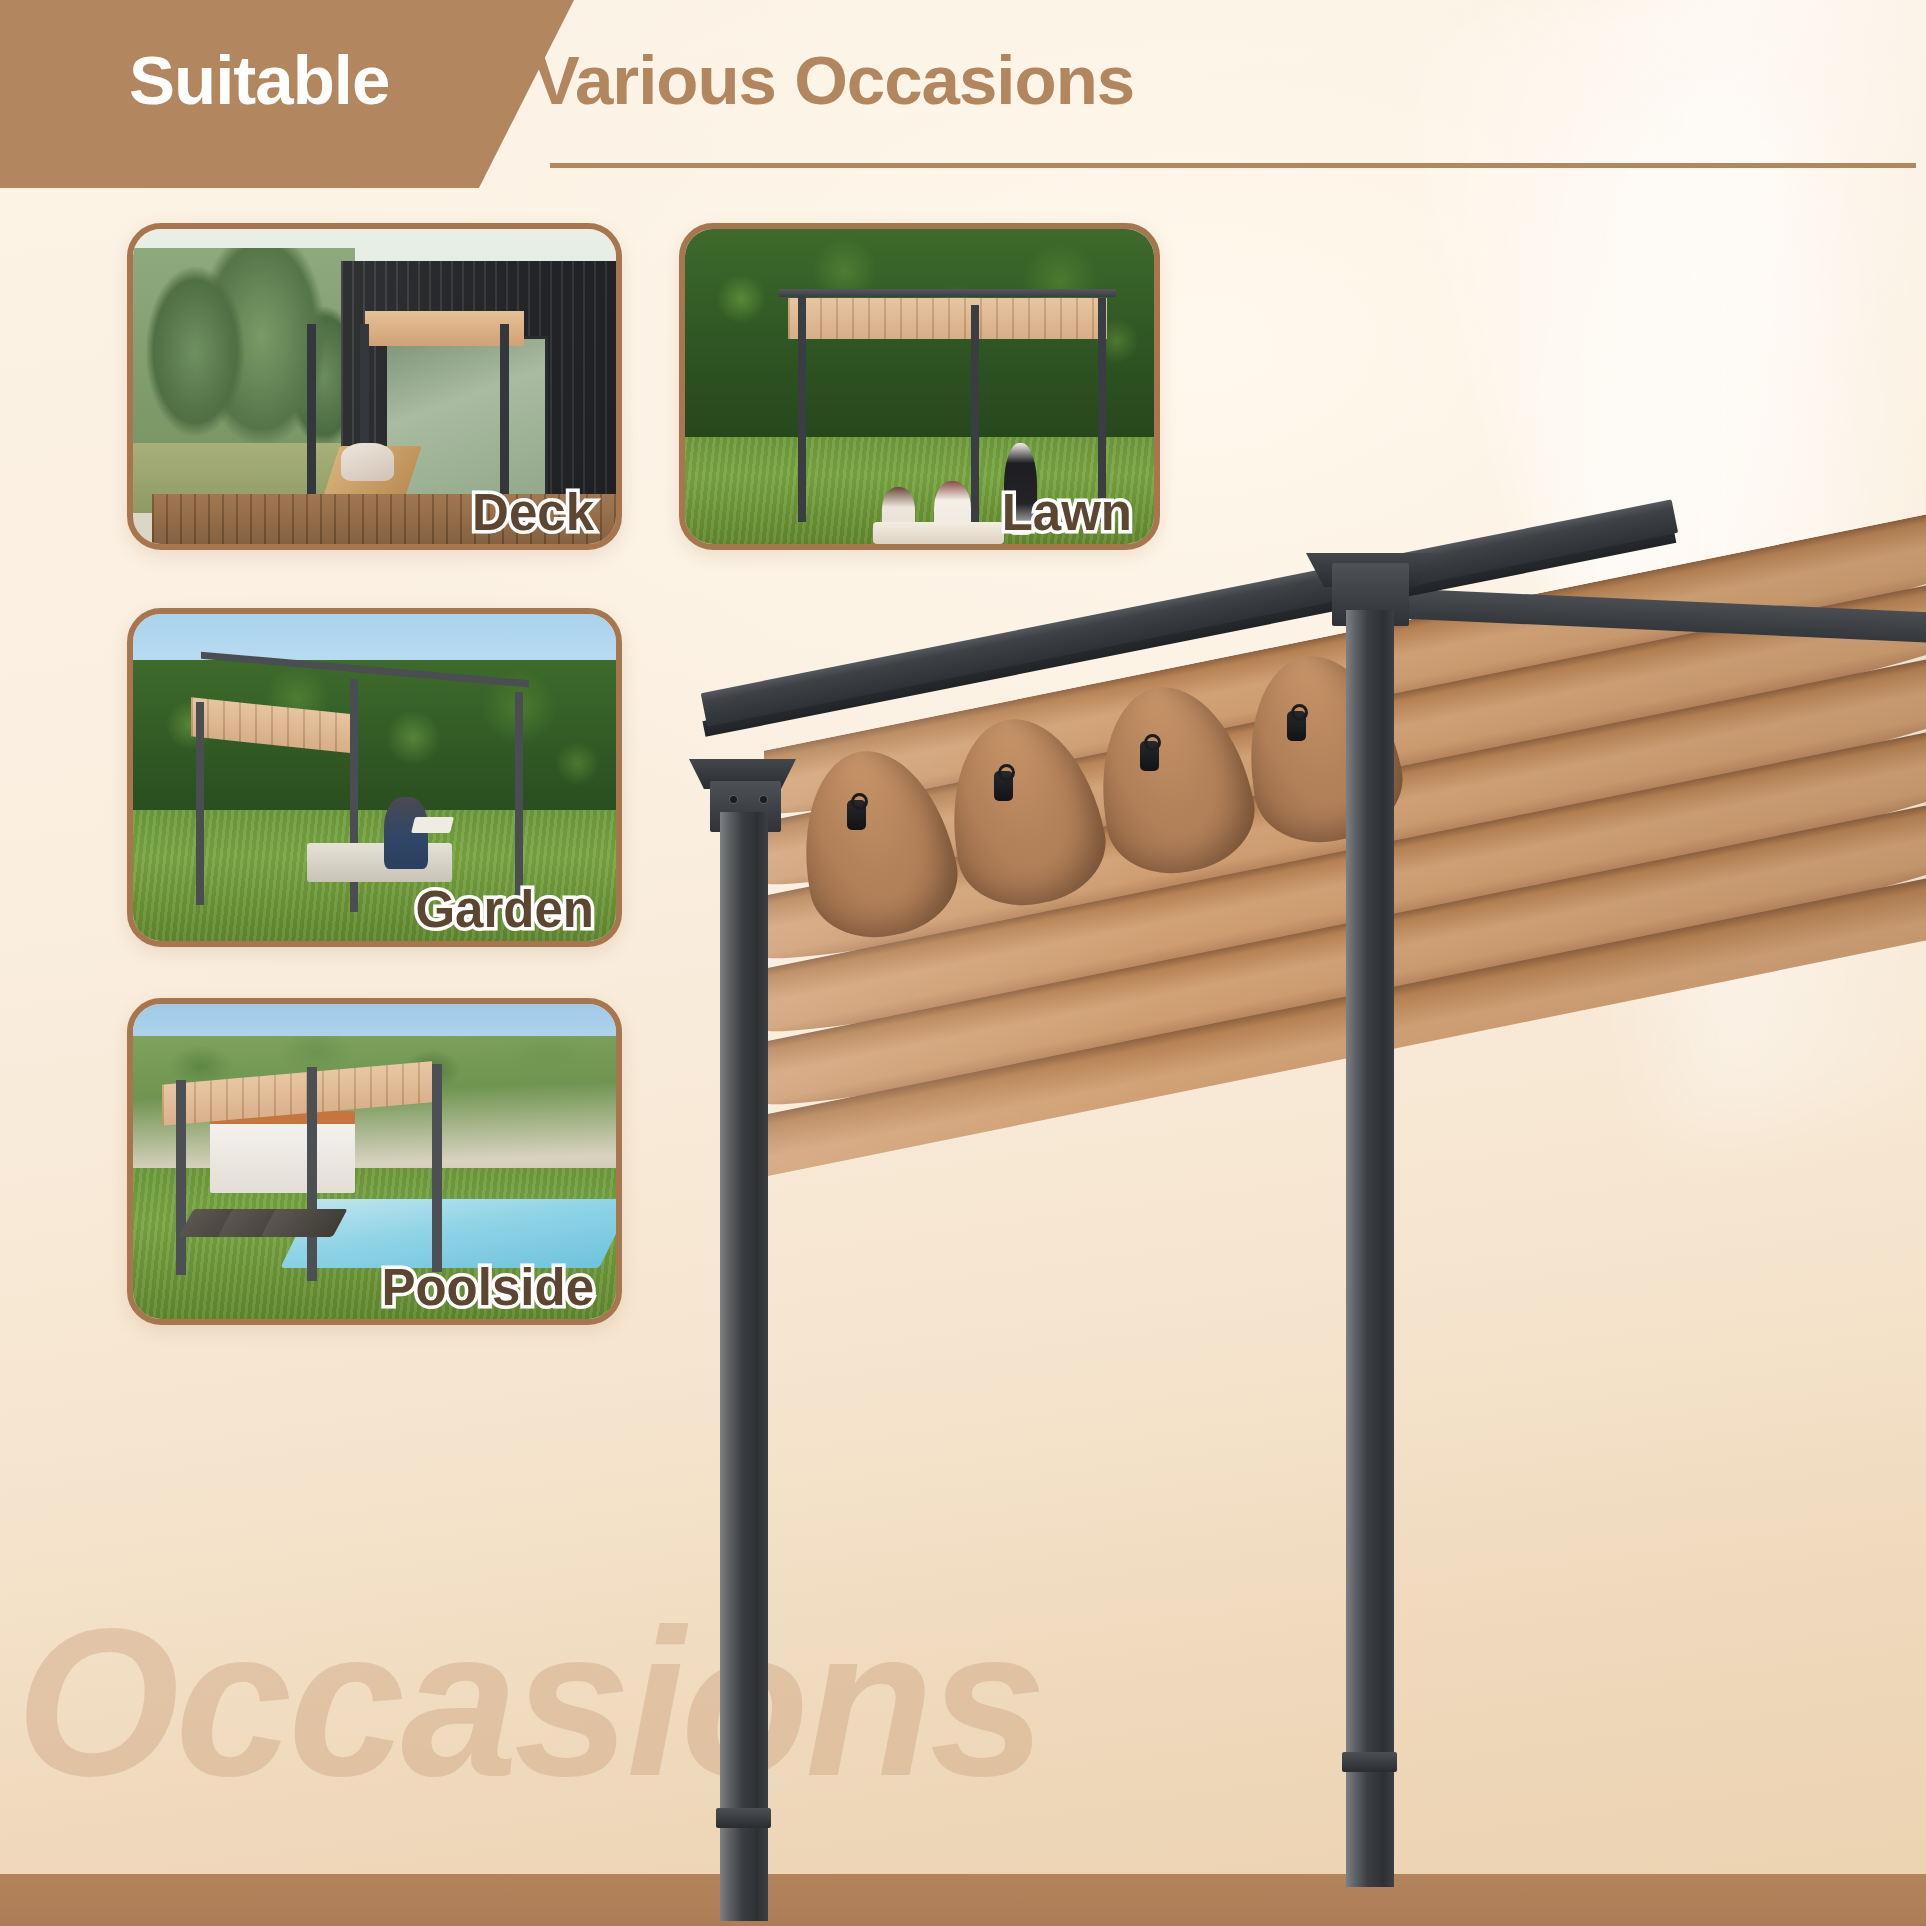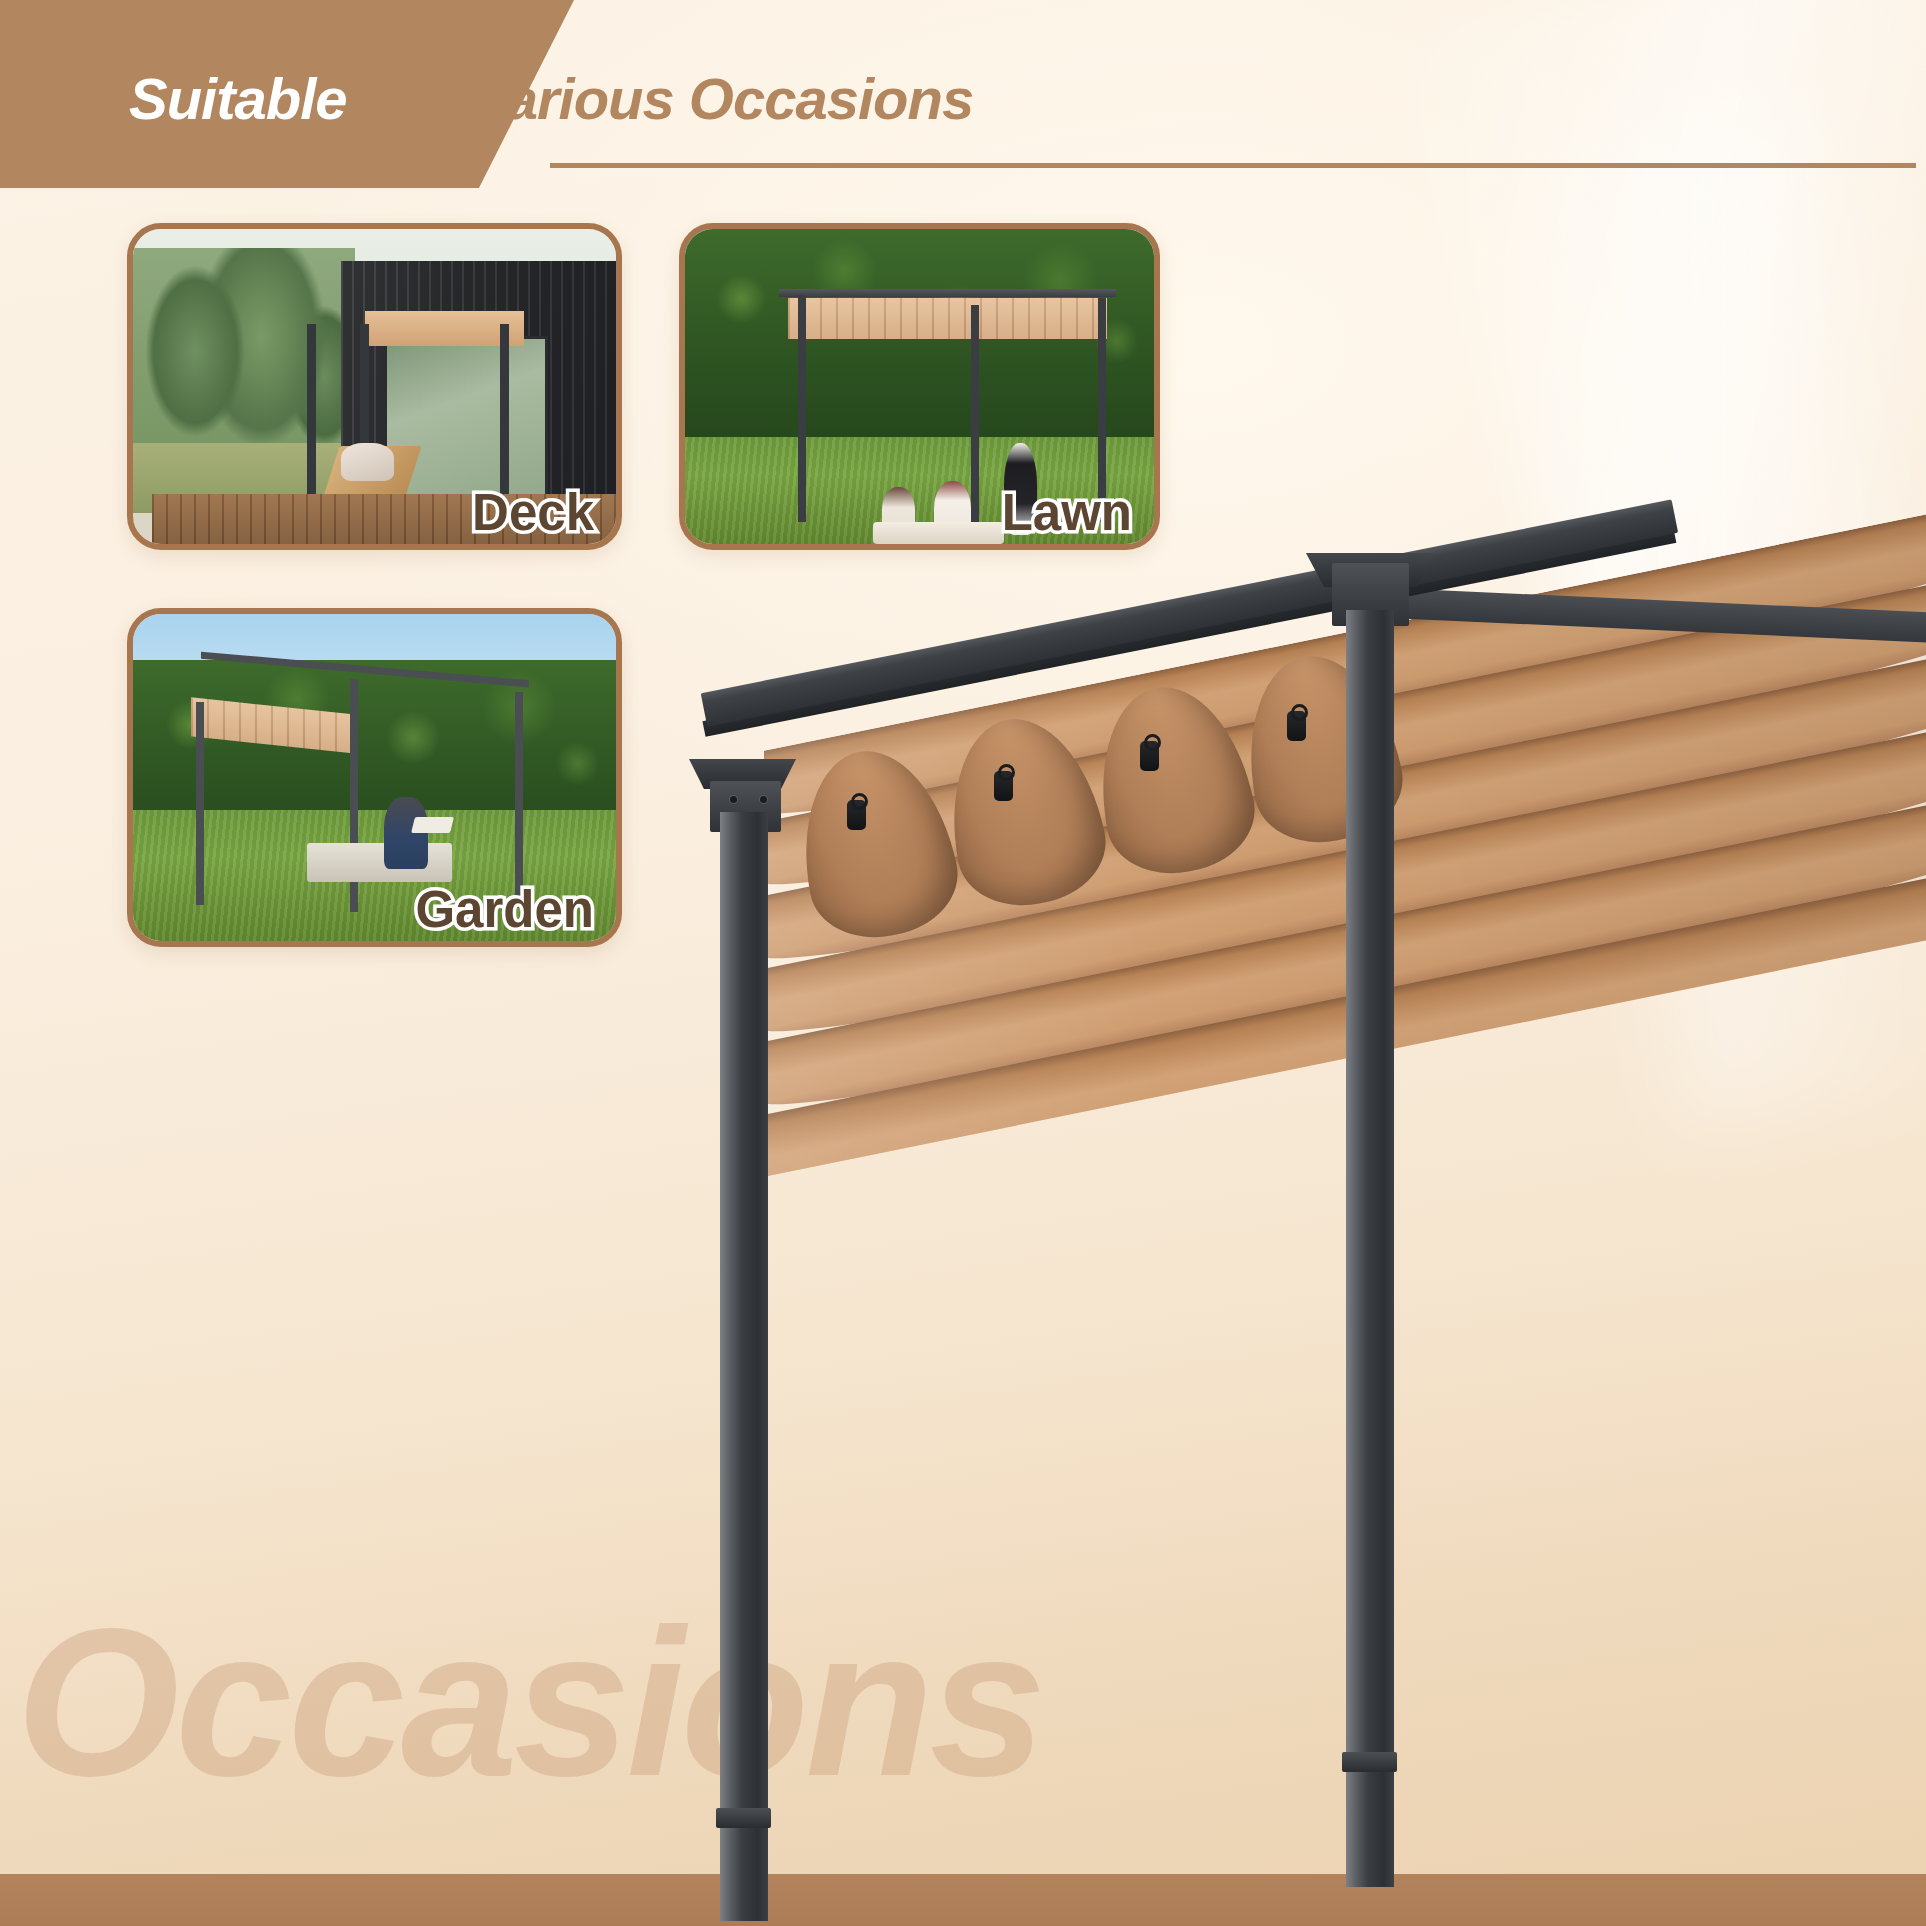--- a/index.html
+++ b/index.html
@@ -38,22 +38,22 @@
   }
 
   
   .header{ position:absolute; left:0; top:0; width:1927px; height:198px; }
   .header-tab{
     position:absolute; left:-20px; top:0; width:594px; height:188px;
     background:#B2865F;
     clip-path:polygon(0 0, 100% 0, 84% 100%, 0 100%);
   }
   .title{
-    position:absolute; left:129px; top:41px;
-    font-size:58px; font-weight:bold; font-style:italic;
+    position:absolute; left:129px; top:23px;
+    font-size:69px; font-weight:bold; 
     letter-spacing:-1px; white-space:nowrap; line-height:115px;
   }
   .title .w1{ color:#FFFFFF; }
   .title .w2{ color:#B2865F; margin-left:18px; }
   .header-rule{
     position:absolute; left:550px; top:163px; width:1366px; height:5px;
     background:#B2865F;
   }
 
   
@@ -352,20 +352,39 @@
       <div class="gar-post" style="left:13%; top:27%; height:62%;"></div>
       <div class="gar-post" style="left:45%; top:20%; height:71%;"></div>
       <div class="gar-post" style="left:79%; top:24%; height:66%;"></div>
       <div id="gar-bench"></div>
       <div id="gar-person"></div>
       <div style="position:absolute; left:58%; bottom:33%; width:8%; height:5%; background:#EFECE4; border-radius:2px; transform:skewX(-14deg);"></div>
     </div>
     <div class="card-label">Garden</div>
   </div>
 
+  <div class="card" id="card-pool">
+    <div class="card-photo">
+      <div class="sky" id="pool-sky"></div>
+      <div id="pool-hill"></div>
+      <div class="grass" id="pool-lawn"></div>
+      <div id="pool-house"></div>
+      <div id="pool-water"></div>
+      <div class="canopy" id="pool-canopy">
+          <div class="canopy-folds"></div>
+        </div>
+      <div class="pool-post" style="left:9%;  top:24%; height:62%;"></div>
+      <div class="pool-post" style="left:36%; top:20%; height:68%;"></div>
+      <div class="pool-post" style="left:62%; top:19%; height:66%;"></div>
+      <div class="pool-lounger" style="left:11%;"></div>
+      <div class="pool-lounger" style="left:19%;"></div>
+      <div class="pool-lounger" style="left:28%;"></div>
+    </div>
+    <div class="card-label">Poolside</div>
+  </div>
 
   <div class="product">
 
     <div class="fabric">
       <div class="wave w0"></div>
       <div class="wave w1"></div>
       <div class="wave w2"></div>
       <div class="wave w3"></div>
       <div class="wave w4"></div>
       <div class="wave w5"></div>

